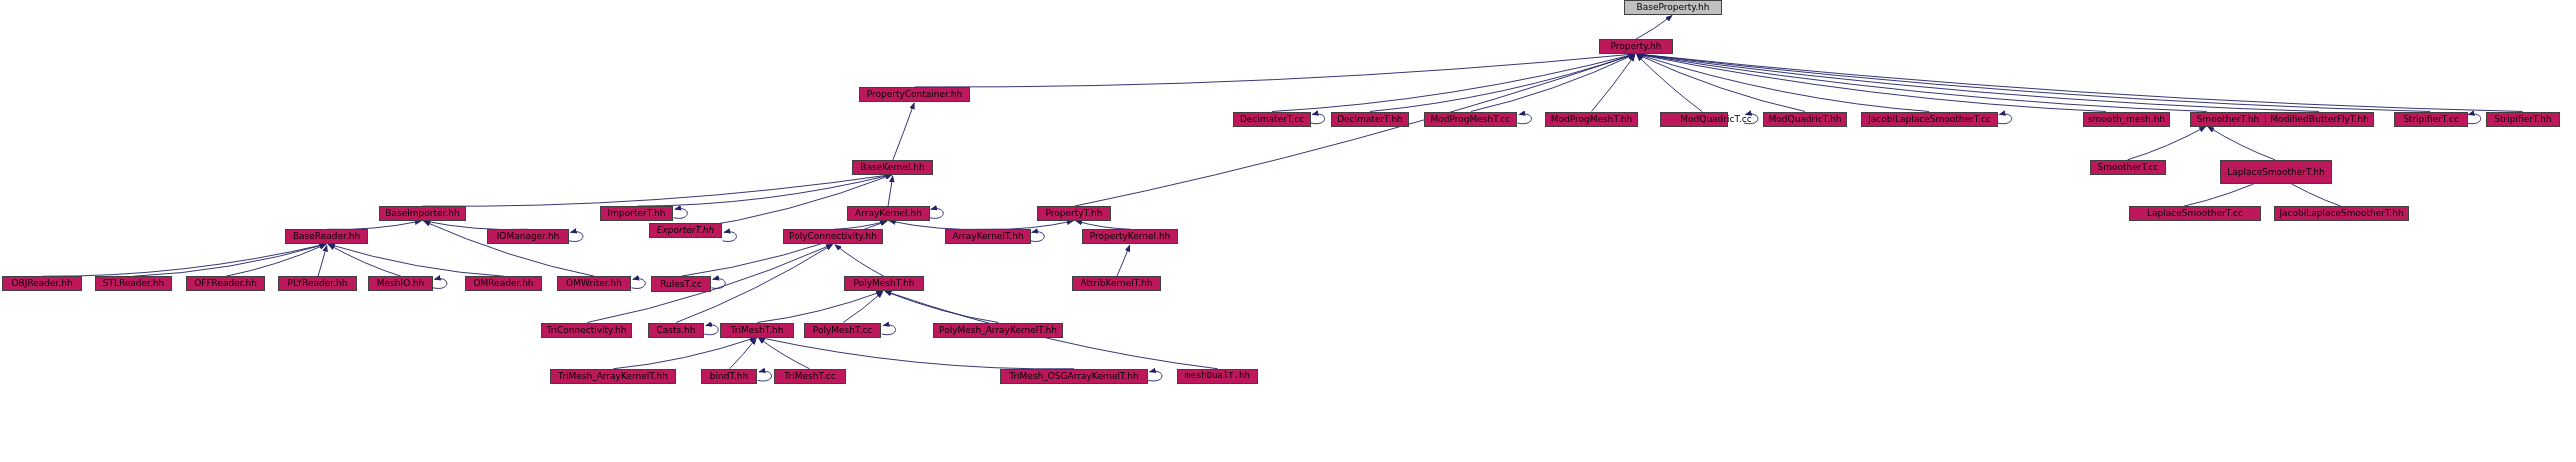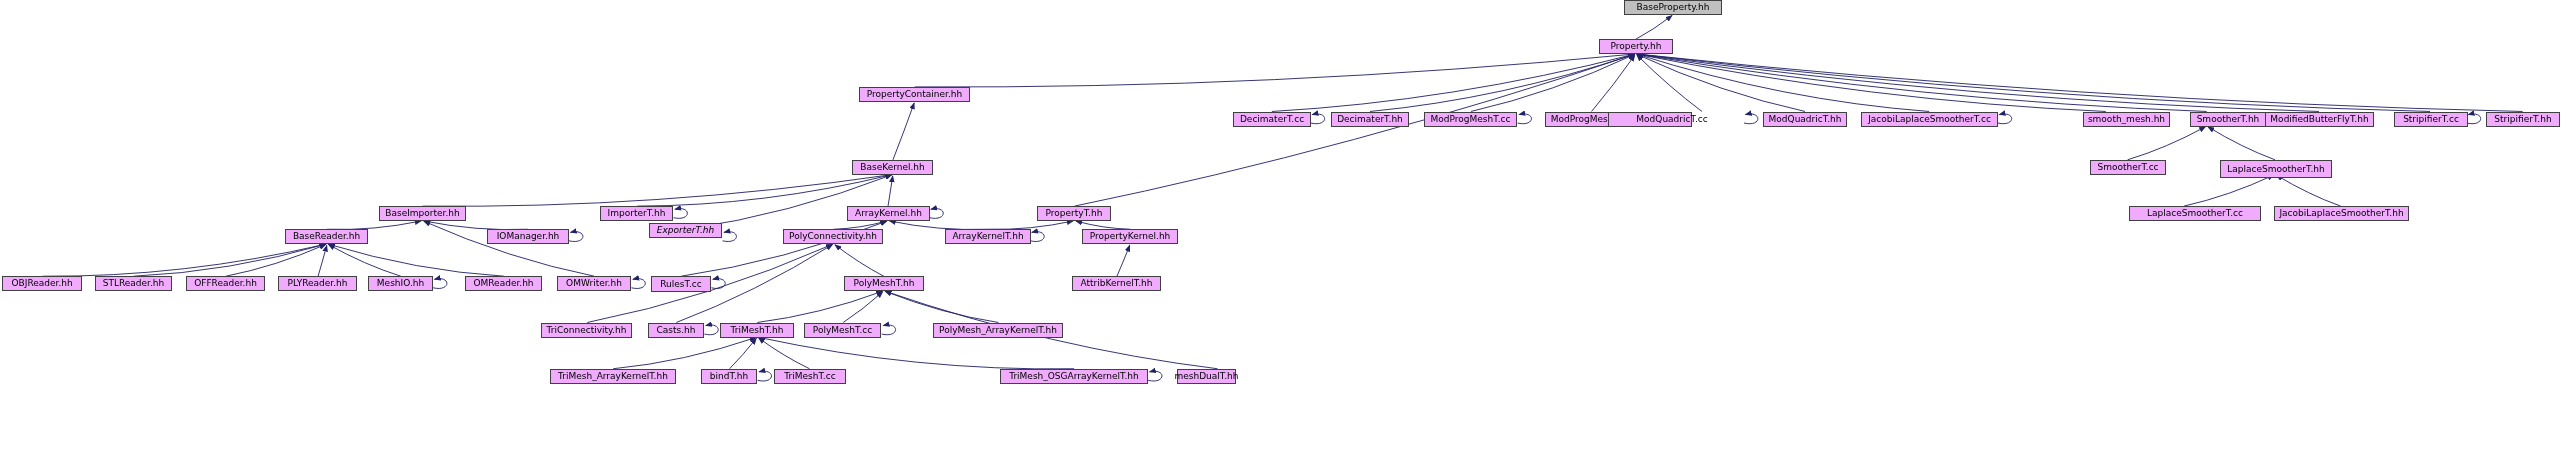--- a/index.html
+++ b/index.html
@@ -10,21 +10,21 @@
     height:462px;
     background:#ffffff;
     font-family:"DejaVu Sans","Liberation Sans",sans-serif;
     overflow:hidden;
   }
   #edges{position:absolute;left:0;top:0;width:2576px;height:462px;pointer-events:none;}
   .node{
     position:absolute;
     box-sizing:border-box;
     border:0.7px solid #404040;
-    background:#f0abfc;
+    background:#be185d;
     color:#000000;
     display:flex;
     align-items:center;
     justify-content:center;
     white-space:nowrap;
     font-size:9px;
     line-height:1;
     letter-spacing:0px;
     z-index:5;
     cursor:pointer;
@@ -131,21 +131,21 @@
     </div>
     <div class="node" style="left: 1331px; top: 112px; width: 78px; height: 14.7px;">
       <span>DecimaterT.hh</span>
     </div>
     <div class="node" style="left: 1424px; top: 112px; width: 93px; height: 14.7px;">
       <span>ModProgMeshT.cc</span>
     </div>
     <div class="node" style="left: 1545px; top: 112px; width: 93px; height: 14.7px;">
       <span>ModProgMeshT.hh</span>
     </div>
-    <div class="node" style="left: 1608px; top: 112px; width: 84px; height: 14.7px; padding-left: 44px;">
+    <div class="node" style="left: 1660px; top: 112px; width: 68px; height: 14.7px; padding-left: 44px;">
       <span>ModQuadricT.cc</span>
     </div>
     <div class="node" style="left: 1763px; top: 112px; width: 84px; height: 14.7px;">
       <span>ModQuadricT.hh</span>
     </div>
     <div class="node" style="left: 1861px; top: 112px; width: 137px; height: 14.7px;">
       <span>JacobiLaplaceSmootherT.cc</span>
     </div>
     <div class="node" style="left: 2063px; top: 112px; width: 87px; height: 14.7px; margin-left: 20px;">
       <span>smooth_mesh.hh</span>
@@ -161,21 +161,21 @@
     </div>
     <div class="node" style="left: 2486px; top: 112px; width: 74px; height: 14.7px;">
       <span>StripifierT.hh</span>
     </div>
     <div class="node" style="left: 852px; top: 160px; width: 81px; height: 14.7px;">
       <span>BaseKernel.hh</span>
     </div>
     <div class="node" style="left: 2090px; top: 160px; width: 76px; height: 14.7px;">
       <span>SmootherT.cc</span>
     </div>
-    <div class="node" style="left: 2220px; top: 160px; width: 112px; height: 18px;">
+    <div class="node" style="left: 2220px; top: 160px; width: 112px; height: 24px;">
       <span>LaplaceSmootherT.hh</span>
     </div>
     <div class="node" style="left: 379px; top: 206px; width: 87px; height: 14.7px;">
       <span>BaseImporter.hh</span>
     </div>
     <div class="node" style="left: 600px; top: 206px; width: 73px; height: 14.7px;">
       <span>ImporterT.hh</span>
     </div>
     <div class="node" style="left: 847px; top: 206px; width: 83px; height: 14.7px;">
       <span>ArrayKernel.hh</span>
@@ -257,17 +257,17 @@
     </div>
     <div class="node" style="left: 701px; top: 369px; width: 56px; height: 14.7px;">
       <span>bindT.hh</span>
     </div>
     <div class="node" style="left: 774px; top: 369px; width: 72px; height: 14.7px;">
       <span>TriMeshT.cc</span>
     </div>
     <div class="node" style="left: 1000px; top: 369px; width: 148px; height: 14.7px;">
       <span>TriMesh_OSGArrayKernelT.hh</span>
     </div>
-    <div class="node" style="left: 1177px; top: 369px; width: 59px; height: 14.7px;">
+    <div class="node" style="left: 1177px; top: 369px; width: 81px; height: 14.7px; font-family: Liberation Mono, monospace;">
       <span>meshDualT.hh</span>
     </div>
   </div>
 
 
 </body></html>

